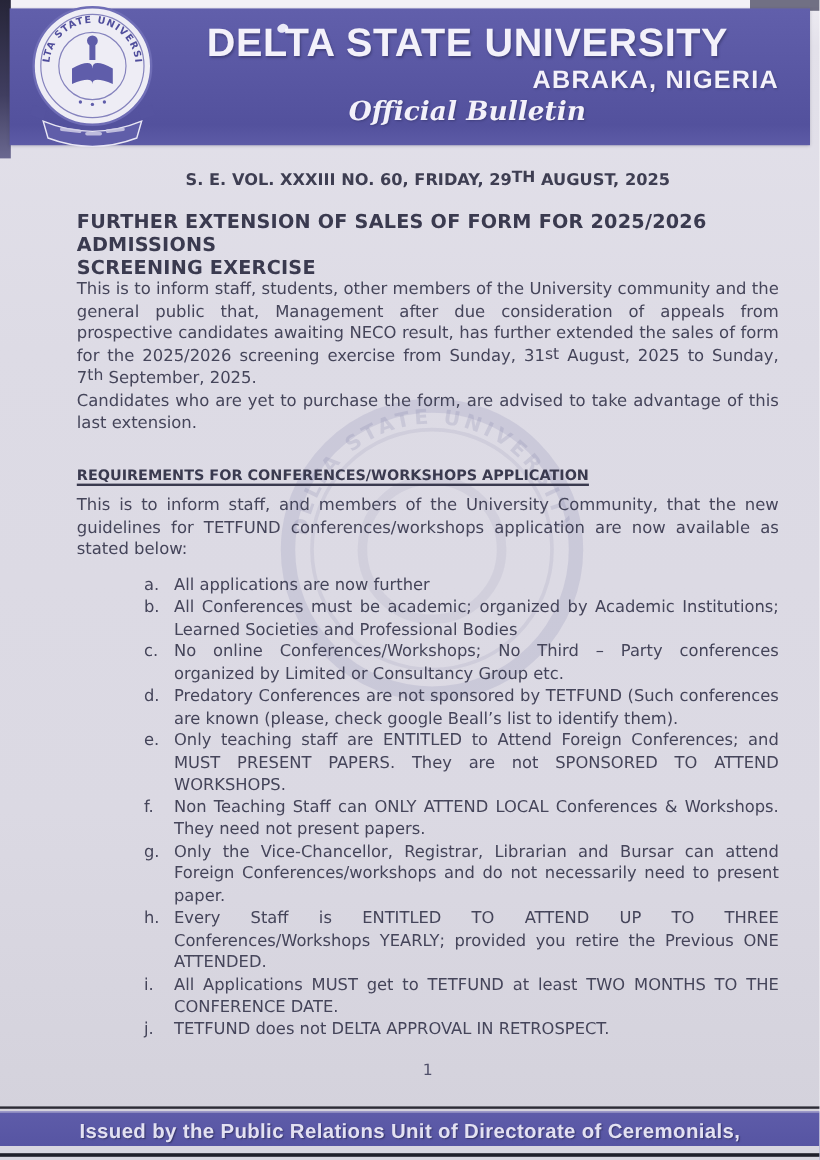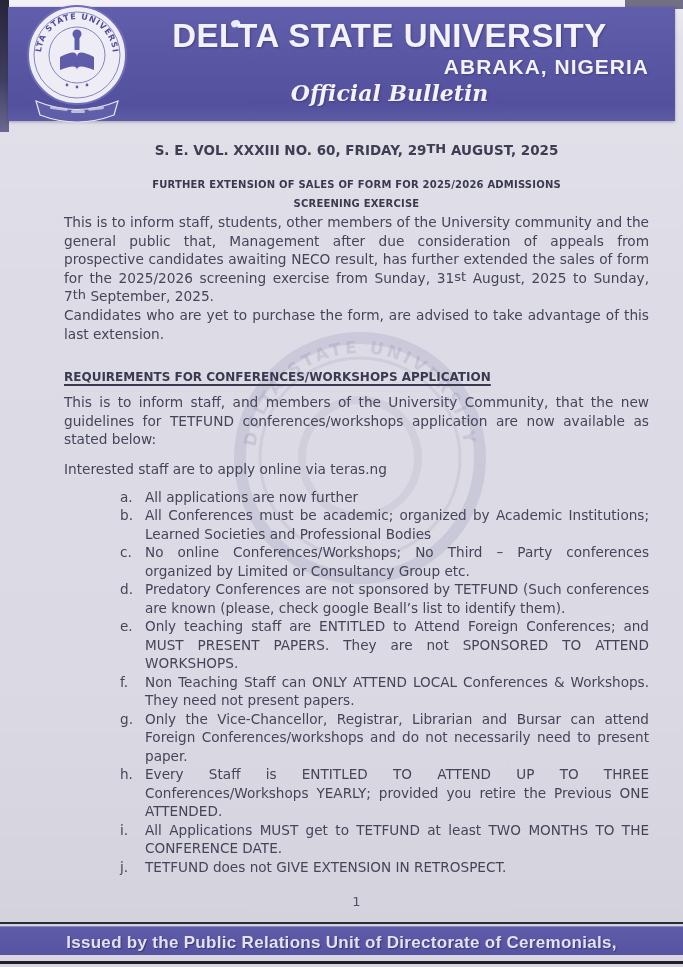--- a/index.html
+++ b/index.html
@@ -34,21 +34,21 @@
   .glare-mark{position:absolute;width:9px;height:7px;background:rgba(250,249,255,.9);
     border-radius:50% 60% 40% 50%;transform:rotate(-28deg);}
 
   
   .watermark{position:absolute;left:205px;top:300px;pointer-events:none;}
 
   
   .content{position:absolute;left:0;top:121px;right:0;bottom:70px;
     padding:0 34px 0 64px;color:#45455a;}
   .issue-line{margin-top:21px;text-align:center;font-weight:bold;font-size:13.5px;color:#3e3e52;}
-  .doc-title{margin-top:17px;text-align:center;font-weight:bold;font-size:10px;
+  .doc-title{margin-top:17px;text-align:left;font-weight:bold;font-size:16px;
     line-height:19px;color:#3a3a4f;letter-spacing:.2px;}
   .para{font-size:13.7px;line-height:18.6px;text-align:justify;}
   .sup{font-size:13px;vertical-align:top;position:relative;top:-1px;}
   .section-heading{margin-top:27px;font-weight:bold;font-size:12px;color:#3a3a4f;
     text-decoration:underline;text-underline-offset:3px;text-decoration-thickness:1.5px;}
   .intro{margin-top:9px;}
   .sub-intro{margin-top:12px;font-size:13.7px;}
   .req-list{margin-top:11px;padding-left:56px;font-size:13.6px;line-height:18.5px;}
   .li{display:flex;align-items:flex-start;text-align:justify;}
   .marker{flex:0 0 16px;margin-right:9px;}
@@ -128,21 +128,20 @@
   <div class="para">
     <span>This is to inform staff, students, other members of the University community and the general public that, Management after due consideration of appeals from prospective candidates awaiting NECO result, has further extended the sales of form for the 2025/2026 screening exercise from Sunday, 31</span><span class="sup">st</span><span> August, 2025 to Sunday, 7</span><span class="sup">th</span><span> September, 2025.</span>
   </div>
 
   <div class="para">Candidates who are yet to purchase the form, are advised to take advantage of this last extension.</div>
 
   <div class="section-heading">REQUIREMENTS FOR CONFERENCES/WORKSHOPS APPLICATION</div>
 
   <div class="para intro">This is to inform staff, and members of the University Community, that the new guidelines for TETFUND conferences/workshops application are now available as stated below:</div>
 
-  <div class="sub-intro">Interested staff are to apply online via teras.ng</div>
 
   <div class="req-list">
       <div class="li">
         <span class="marker">a.</span>
         <span class="li-text">All applications are now further</span>
       </div>
       <div class="li">
         <span class="marker">b.</span>
         <span class="li-text">All Conferences must be academic; organized by Academic Institutions; Learned Societies and Professional Bodies</span>
       </div>
@@ -169,21 +168,21 @@
       <div class="li">
         <span class="marker">h.</span>
         <span class="li-text">Every Staff is ENTITLED TO ATTEND UP TO THREE Conferences/Workshops YEARLY; provided you retire the Previous ONE ATTENDED.</span>
       </div>
       <div class="li">
         <span class="marker">i.</span>
         <span class="li-text">All Applications MUST get to TETFUND at least TWO MONTHS TO THE CONFERENCE DATE.</span>
       </div>
       <div class="li">
         <span class="marker">j.</span>
-        <span class="li-text">TETFUND does not GIVE EXTENSION IN RETROSPECT.</span>
+        <span class="li-text">TETFUND does not DELTA APPROVAL IN RETROSPECT.</span>
       </div>
     </div>
 
   <div class="page-num">1</div>
 </div>
 
 <div class="footer-area">
   <div class="footer-rule"></div>
   <div class="footer-band">
     <div>Issued by the Public Relations Unit of Directorate of Ceremonials,</div>

